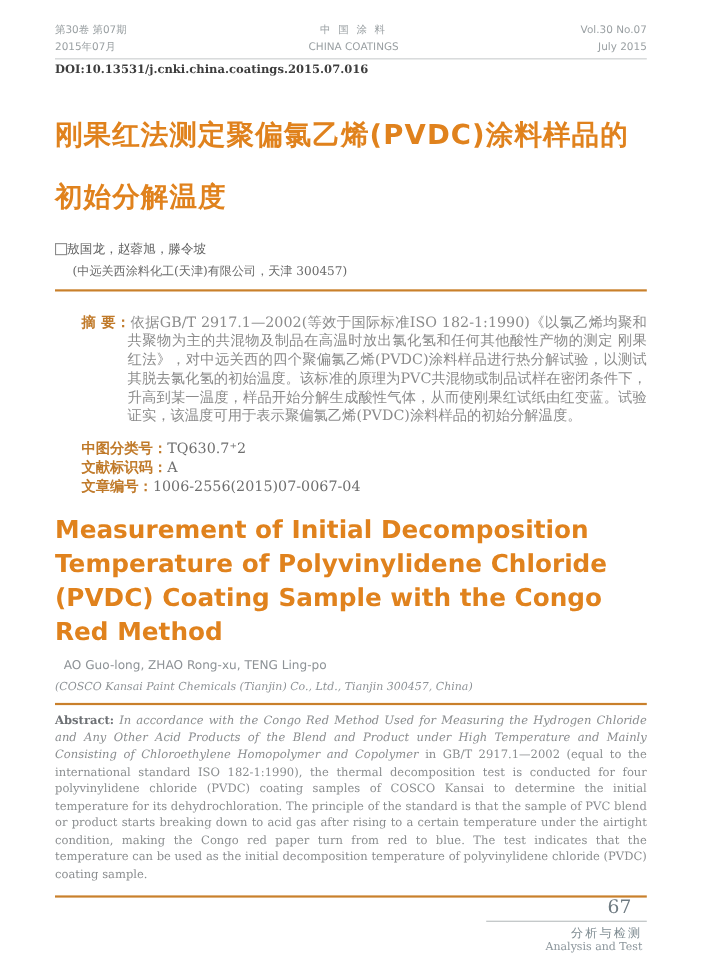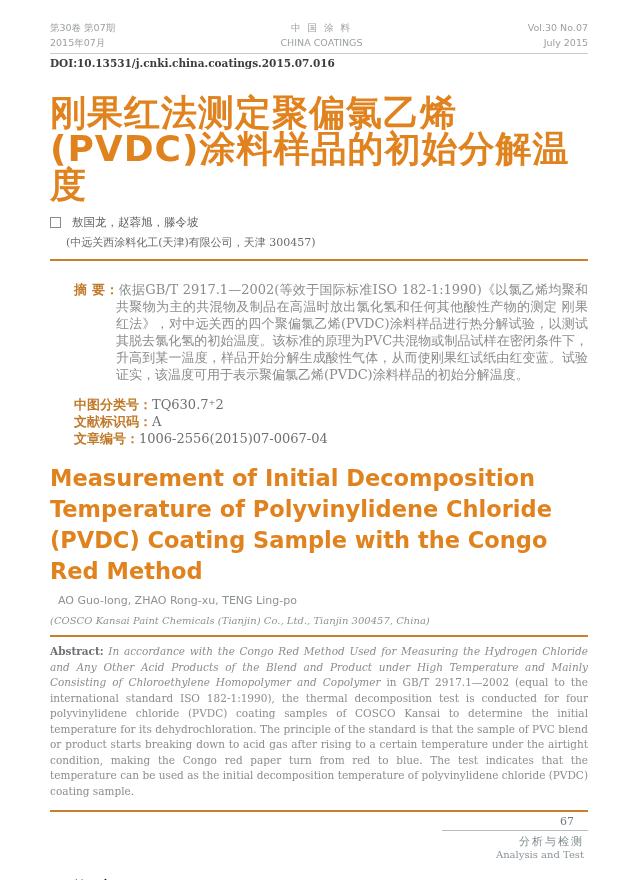--- a/index.html
+++ b/index.html
@@ -15,23 +15,23 @@
     color:#9aa0a3;font-size:9.5px;line-height:15px;}
   .jh-col{white-space:nowrap;}
   .jh-center{text-align:center;}
   .jh-right{text-align:right;}
   .jh-cn{font-family:"DejaVu Serif","Liberation Serif",serif;letter-spacing:2px;}
   .header-rule{border:none;border-top:1px solid #c9ccce;margin:3px 0 0 0;}
   .doi-line{font-family:"DejaVu Serif","Liberation Serif",serif;
     color:#3d3d3d;font-size:10.5px;margin-top:3px;font-weight:bold;}
 
   
-  .title-cn{color:#e0821d;font-weight:bold;font-size:36px;line-height:36px;
+  .title-cn{color:#e0821d;font-weight:bold;font-size:25px;line-height:56px;
     margin-top:26px;letter-spacing:1px;}
-  .authors-cn{margin-top:12px;color:#5f5f5f;font-size:11.5px;display:flex;align-items:center;gap:11px;}
+  .authors-cn{margin-top:12px;color:#5f5f5f;font-size:11.5px;display:flex;align-items:center;gap:0;}
   .author-marker{display:inline-block;width:9px;height:9px;border:1px solid #8a8a8a;background:#fff;}
   .affiliation-cn{font-family:"DejaVu Serif","Liberation Serif",serif;
     color:#6b6b6b;font-size:11px;margin:5px 0 0 16px;}
   .orange-rule{border:none;border-top:2px solid #c9802b;margin:9px 0 0 0;}
 
   
   .abstract-cn-block{padding-left:24px;margin-top:20px;
     font-family:"DejaVu Serif","Liberation Serif",serif;
     color:#8b8b8b;font-size:13px;line-height:17px;}
   .hang{padding-left:42px;text-indent:-42px;text-align:justify;}
@@ -59,21 +59,21 @@
   .columns{display:flex;gap:16px;margin-top:12px;
     font-family:"DejaVu Serif","Liberation Serif",serif;
     color:#5f5f5f;font-size:12.5px;line-height:21px;}
   .col{width:261px;text-align:justify;}
   .col p{margin:0;}
   .indent{text-indent:2em;}
 
   
   .footer{position:absolute;right:52px;top:815px;width:146px;text-align:right;
     font-family:"DejaVu Serif","Liberation Serif",serif;}
-  .page-number{color:#6f7b82;font-size:11px;padding-right:14px;}
+  .page-number{color:#6f7b82;font-size:17px;padding-right:14px;}
   .footer-rule{border:none;border-top:1px solid #b7bcbe;margin:2px 0 3px 0;}
   .footer-cn{color:#7e8b91;font-size:11px;letter-spacing:2px;padding-right:4px;}
   .footer-en{color:#8a949a;font-size:10px;padding-right:4px;}
 </style>
 </head>
 <body>
 
 <div class="page">
 
   <div class="journal-header">

